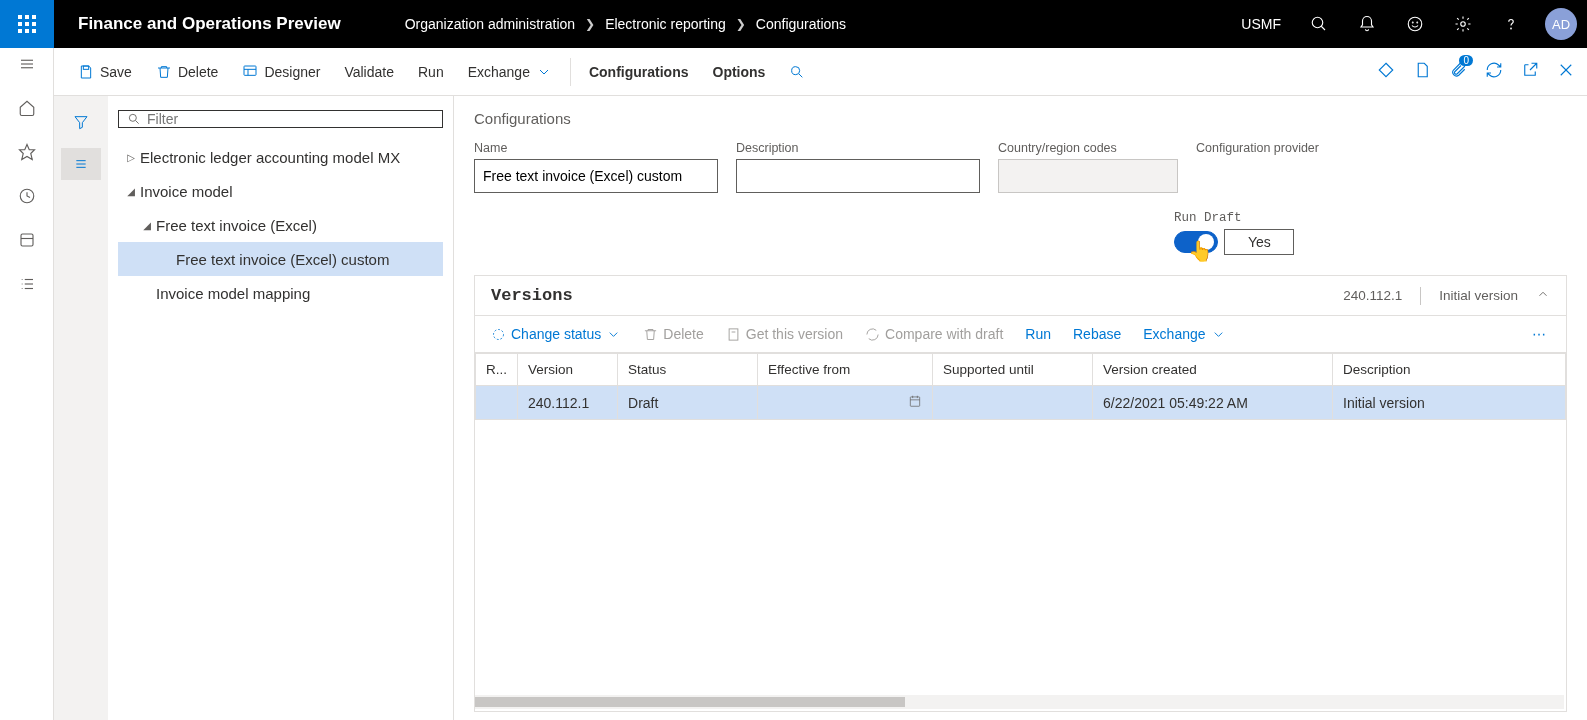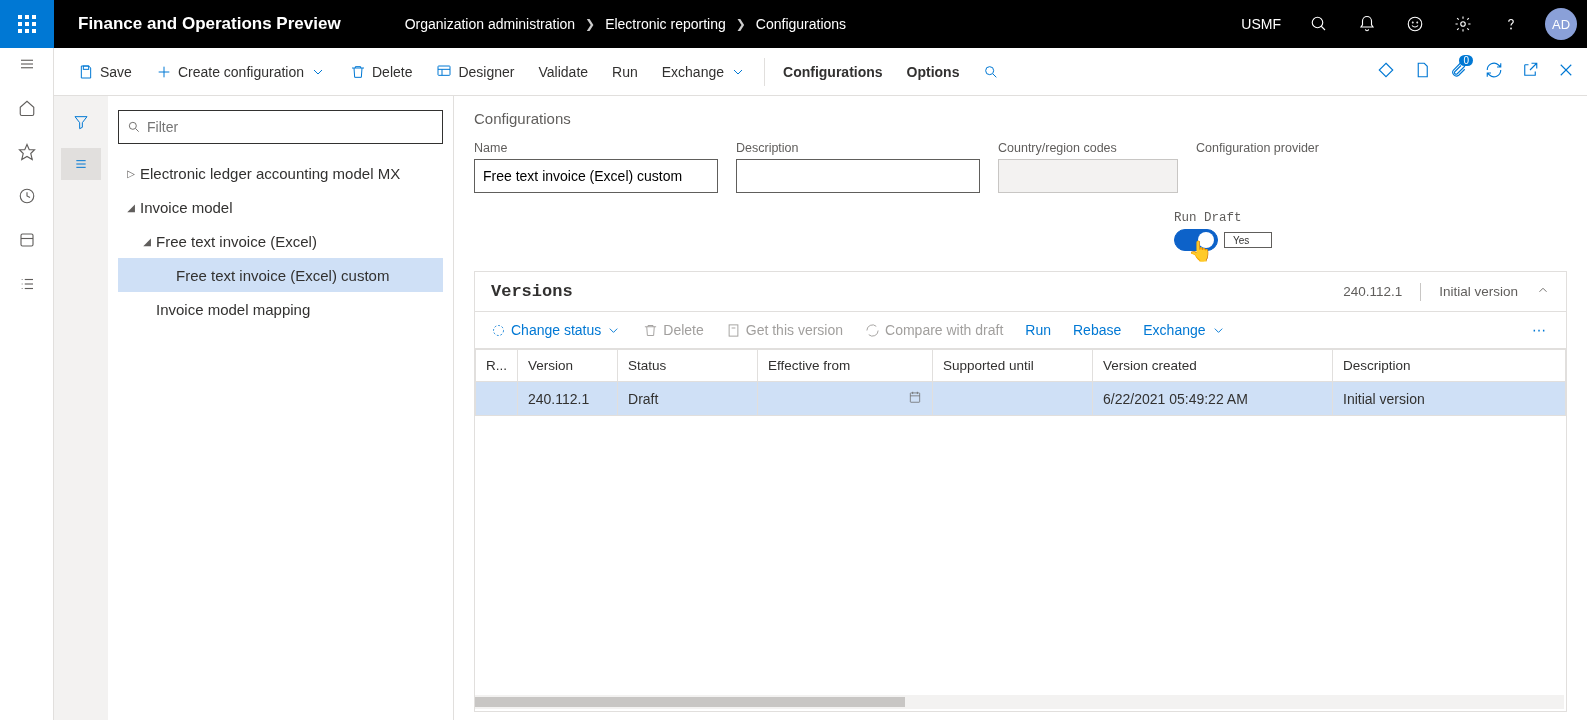--- a/index.html
+++ b/index.html
@@ -36,21 +36,21 @@
 .cmd-and-content { display:flex; flex-direction:column; flex:1; }
 
 .content-row { display:flex; flex:1; min-height:0; }
 
 .sidecol { width:54px; background:#f3f2f1; display:flex; flex-direction:column; align-items:center; padding-top:10px; gap:10px; }
 .sidecol .side-btn { width:40px; height:32px; display:flex; align-items:center; justify-content:center; }
 .sidecol .side-btn.active { background:#e1dfdd; }
 .sidecol svg { width:16px; height:16px; stroke:#0078d4; fill:none; stroke-width:1.5; }
 
 .tree-panel { width: 346px; border-right:1px solid #e1dfdd; display:flex; flex-direction:column; padding:14px 10px; }
-.filter-box { display:flex; align-items:center; border:1px solid #323130; height:34px; padding:0 8px; gap:6px; }
+.filter-box { display:flex; align-items:center; border:1px solid #323130; height:18px; padding:0 8px; gap:6px; }
 .filter-box input { border:none; outline:none; flex:1; font-size:14px; }
 .filter-box svg { width:14px; height:14px; stroke:#605e5c; fill:none; stroke-width:1.5; }
 .tree { margin-top:12px; font-size:15px; }
 .tree-row { display:flex; align-items:center; height:34px; cursor:pointer; padding-right:8px; white-space:nowrap; }
 .tree-row .tw { width:18px; display:inline-flex; justify-content:center; font-size:10px; color:#605e5c; }
 .tree-row.selected { background:#cfe0f6; }
 .indent-0 { padding-left:4px; }
 .indent-1 { padding-left:20px; }
 .indent-2 { padding-left:40px; }
 
@@ -66,21 +66,21 @@
 .field.country { width:180px; }
 .field.country input { background:#f3f2f1; border-color:#c8c6c4; }
 .field.provider { width:244px; }
 .field.provider .select { color:#0078d4; }
 
 .rundraft { margin-top:18px; margin-left:700px;}
 .rundraft label { font-size:12.5px; color:#605e5c; display:block; margin-bottom:4px;font-family:Liberation Mono, monospace; }
 .toggle-row { display:flex; align-items:center; gap:6px; position:relative; }
 .toggle { width:44px; height:22px; border-radius:11px; background:#0d62c9; position:relative; border:1px solid #0d62c9; }
 .toggle .knob { width:16px; height:16px; border-radius:50%; background:#fff; position:absolute; top:2px; right:3px; }
-.toggle-val { border:1px solid #605e5c; height:16px; padding:0 22px 0 8px; display:flex; align-items:center; font-size:10px; }
+.toggle-val { border:1px solid #605e5c; height:26px; padding:0 22px 0 23px; display:flex; align-items:center; font-size:14px; }
 .cursor-hand { position:absolute; top:10px; left:14px; font-size:20px; pointer-events:none; }
 
 .versions { border:1px solid #e1dfdd; margin-top:20px; display:flex; flex-direction:column; flex:1; min-height:0; }
 .versions-header { display:flex; align-items:center; padding:10px 16px; }
 .versions-header .title { font-size:17px; font-weight:600;font-family:Liberation Mono, monospace; }
 .versions-header .meta { margin-left:auto; display:flex; align-items:center; gap:18px; font-size:13.5px; color:#605e5c; }
 .versions-header .meta .divider { width:1px; height:18px; background:#c8c6c4; }
 .versions-header svg { width:14px; height:14px; stroke:#605e5c; fill:none; stroke-width:1.5; }
 
 .versions-toolbar { display:flex; align-items:center; gap:6px; padding:4px 8px; border-top:1px solid #e1dfdd; border-bottom:1px solid #e1dfdd; }
@@ -214,30 +214,20 @@
 
   <div class="cmd-and-content">
 
     <div class="cmdbar">
       <div class="cmd">
         <svg viewBox="0 0 24 24">
             <path d="M5 3h11l3 3v15H5z"></path>
             <rect x="8" y="3" width="8" height="5"></rect>
           </svg>
         <span>Save</span>
-      </div>
-      <div class="cmd">
-        <svg viewBox="0 0 24 24">
-            <line x1="12" y1="4" x2="12" y2="20"></line>
-            <line x1="4" y1="12" x2="20" y2="12"></line>
-          </svg>
-        <span>Create configuration</span>
-        <svg viewBox="0 0 24 24">
-            <polyline points="6 9 12 15 18 9"></polyline>
-          </svg>
       </div>
       <div class="cmd">
         <svg viewBox="0 0 24 24">
             <polyline points="3 6 5 6 21 6"></polyline>
             <path d="M8 6V4h8v2M6 6l1 14h10l1-14"></path>
           </svg>
         <span>Delete</span>
       </div>
       <div class="cmd">
         <svg viewBox="0 0 24 24">

